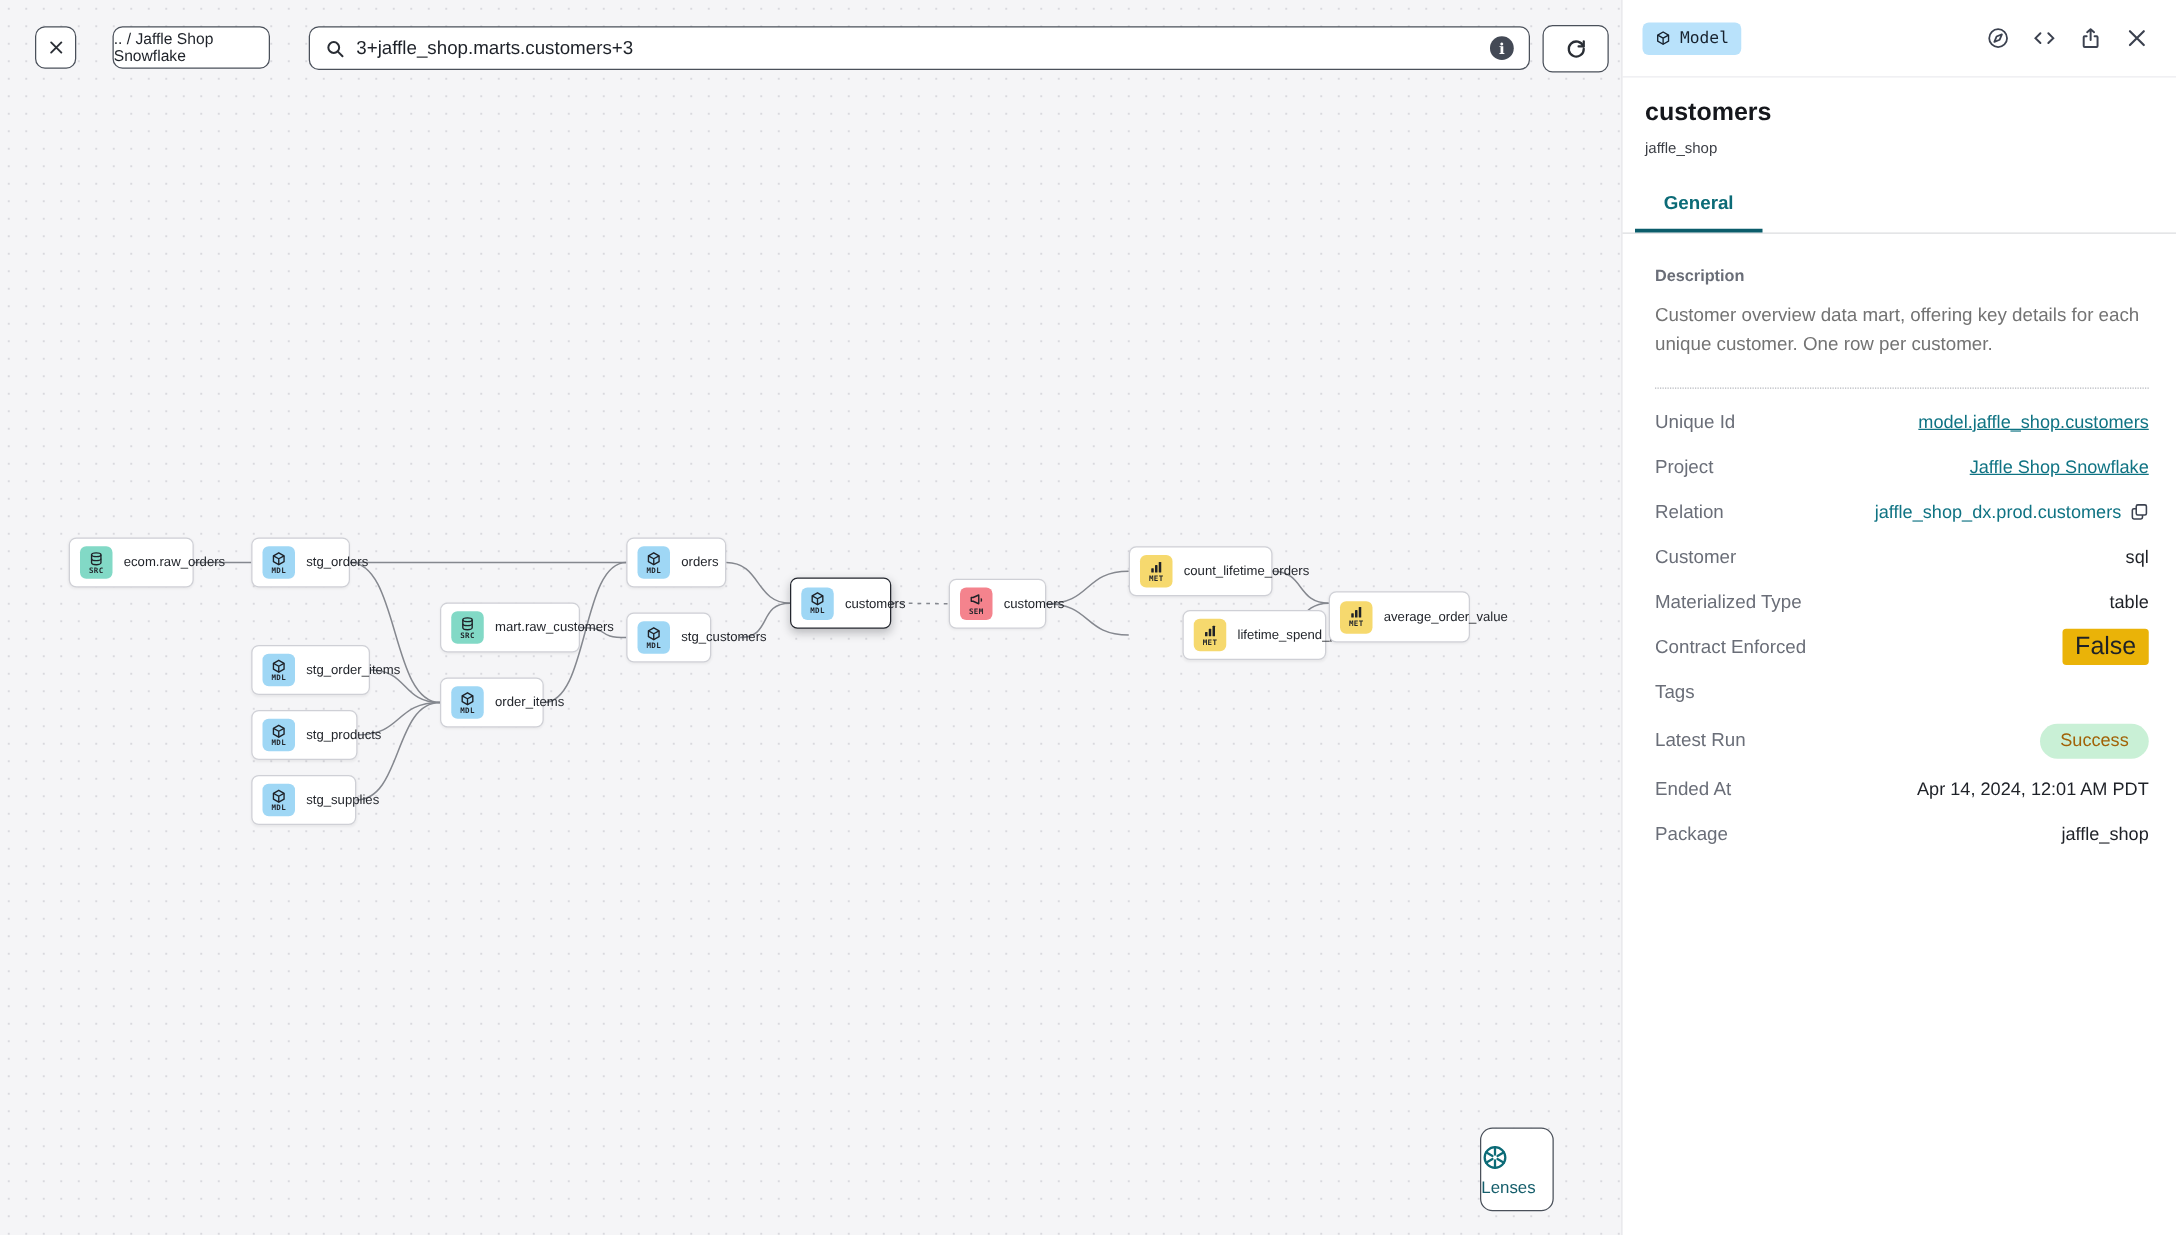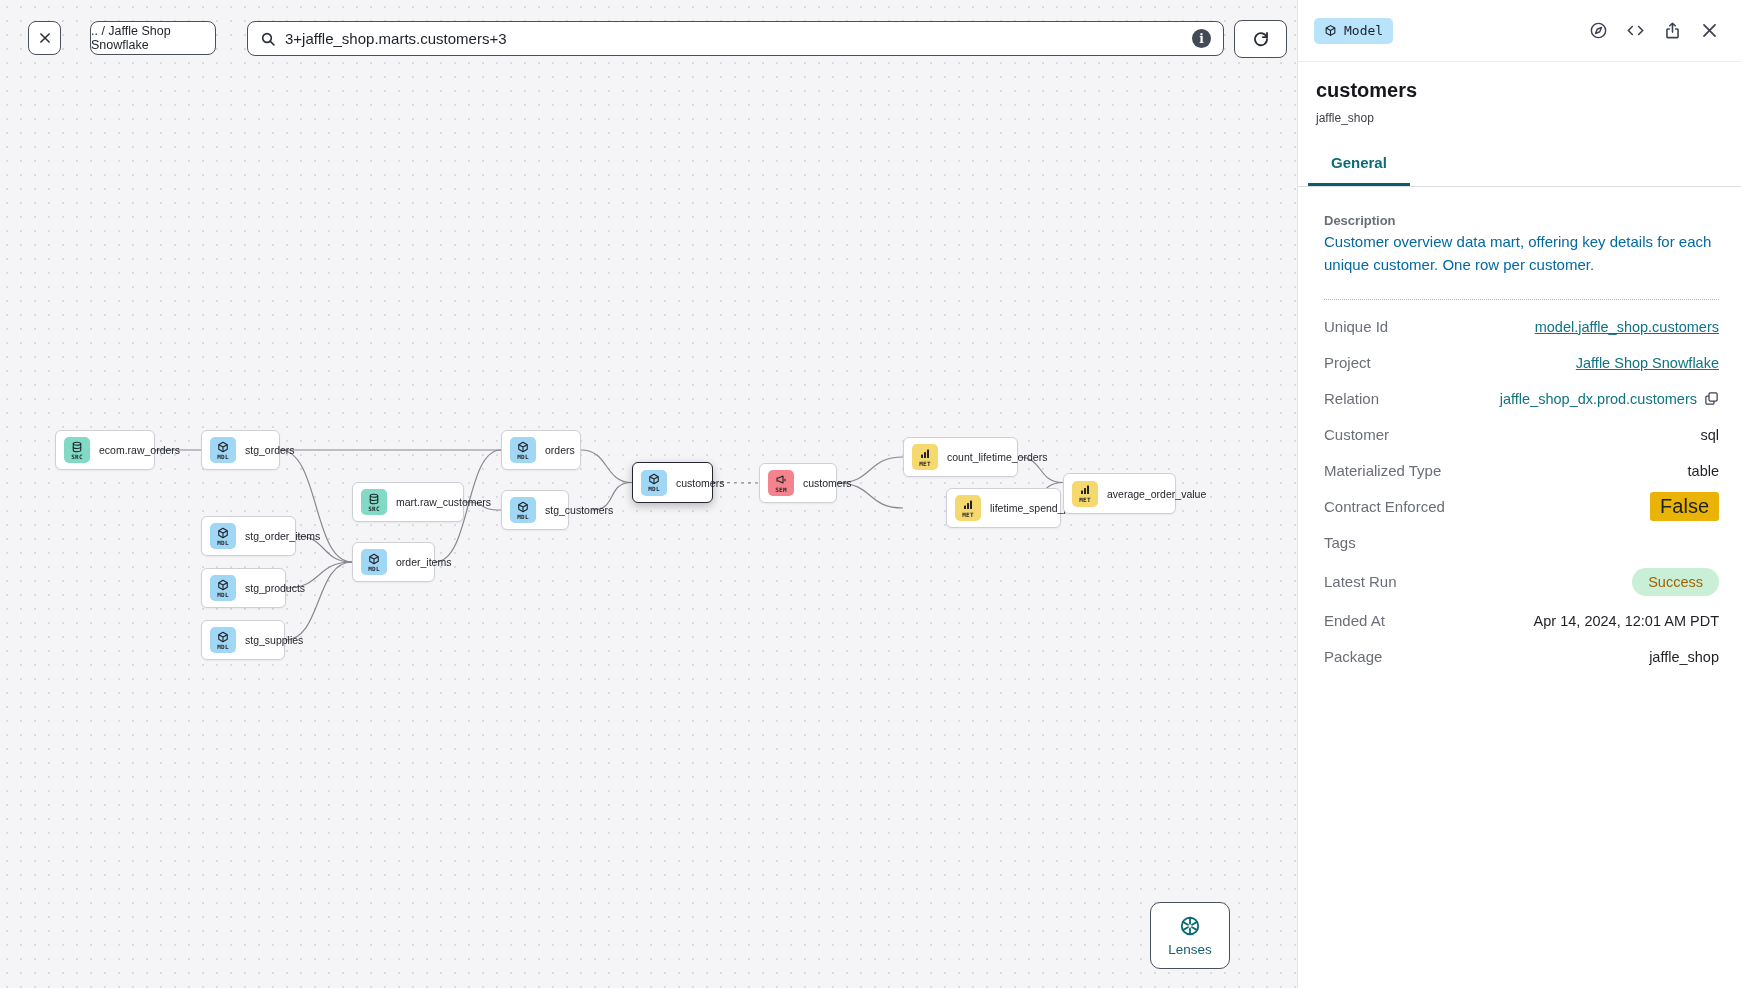--- a/index.html
+++ b/index.html
@@ -33,23 +33,23 @@
     box-shadow:0 1px 2px rgba(30,33,39,.06); cursor:pointer; }
   .node.selected { border:1.8px solid #23262e; box-shadow:0 3px 8px rgba(30,33,39,.28); }
   .chip { width:26px; height:26px; border-radius:5px; display:flex; flex-direction:column;
     align-items:center; justify-content:center; flex:0 0 auto; color:#23262c; }
   .chip svg { width:12px; height:12px; display:block; }
   .chip .t { font-family:"DejaVu Sans Mono", monospace; font-size:6px; font-weight:bold;
     line-height:7px; letter-spacing:.2px; }
   .node .nlabel { font-size:10.5px; color:#23262c; white-space:nowrap; }
 
   
-  .lenses { position:absolute; left:1150px; top:902px; width:80px; height:67px; background:#fff;
+  .lenses { position:absolute; left:1184px; top:902px; width:59px; height:67px; background:#fff;
     border:1.5px solid #4a505a; border-radius:10px; display:flex; flex-direction:column;
-    align-items:center; justify-content:center; gap:5px; cursor:pointer; }
+    justify-content:center; gap:5px; cursor:pointer; }
   .lenses svg { width:22px; height:22px; }
   .lenses .llabel { font-size:13.5px; color:#155e6b; }
 
   
   .panel { position:absolute; left:1297px; top:0; width:444px; height:988px; background:#fff;
     border-left:1px solid #e3e3e7; }
   .phead { height:62px; border-bottom:1px solid #ececef; display:flex; align-items:center;
     padding:0 22px 0 16px; }
   .type-badge { background:#b9e2fb; color:#17222e; border-radius:5px; height:26px;
     display:inline-flex; align-items:center; gap:7px; padding:0 10px;
@@ -63,21 +63,21 @@
   .ptitle-wrap { padding:17px 22px 0 18px; }
   .ptitle { font-size:20px; font-weight:bold; color:#15171c; }
   .psub { font-size:12px; color:#3c3f46; margin-top:9px; }
 
   .tabs { margin-top:29px; border-bottom:1px solid #dcdde0; padding-left:10px; }
   .tab { display:inline-block; padding:0 23px 12px; font-size:15px; font-weight:bold;
     color:#0c6b77; border-bottom:3px solid #0b5d6b; cursor:pointer; }
 
   .pcontent { padding:26px 22px 0 26px; }
   .desc-label { font-size:13px; font-weight:bold; color:#6a6e78; }
-  .desc-text { font-size:15px; color:#0369a1; line-height:1.55; margin-top:2px;
+  .desc-text { font-size:15px; color:#737373; line-height:1.55; margin-top:13px;
     padding-bottom:22px; border-bottom:1px dotted #b5b7bd; }
   .rows { margin-top:9px; }
   .frow { display:flex; align-items:center; justify-content:space-between; min-height:36px; }
   .flabel { font-size:15px; color:#6a6e78; }
   .fvalue { font-size:14.5px; color:#1e2127; display:flex; align-items:center; gap:7px; }
   .fvalue a { color:#0f7383; }
   .fvalue .plainlink { color:#0f7383; text-decoration:none; }
   .badge-gray { background:#eab308; padding:3px 10px; border-radius:3px; font-size:20px; }
   .badge-success { background:#c9f0d6; color:#a16207; padding:6px 16px; border-radius:16px;
     font-size:14.5px; }

